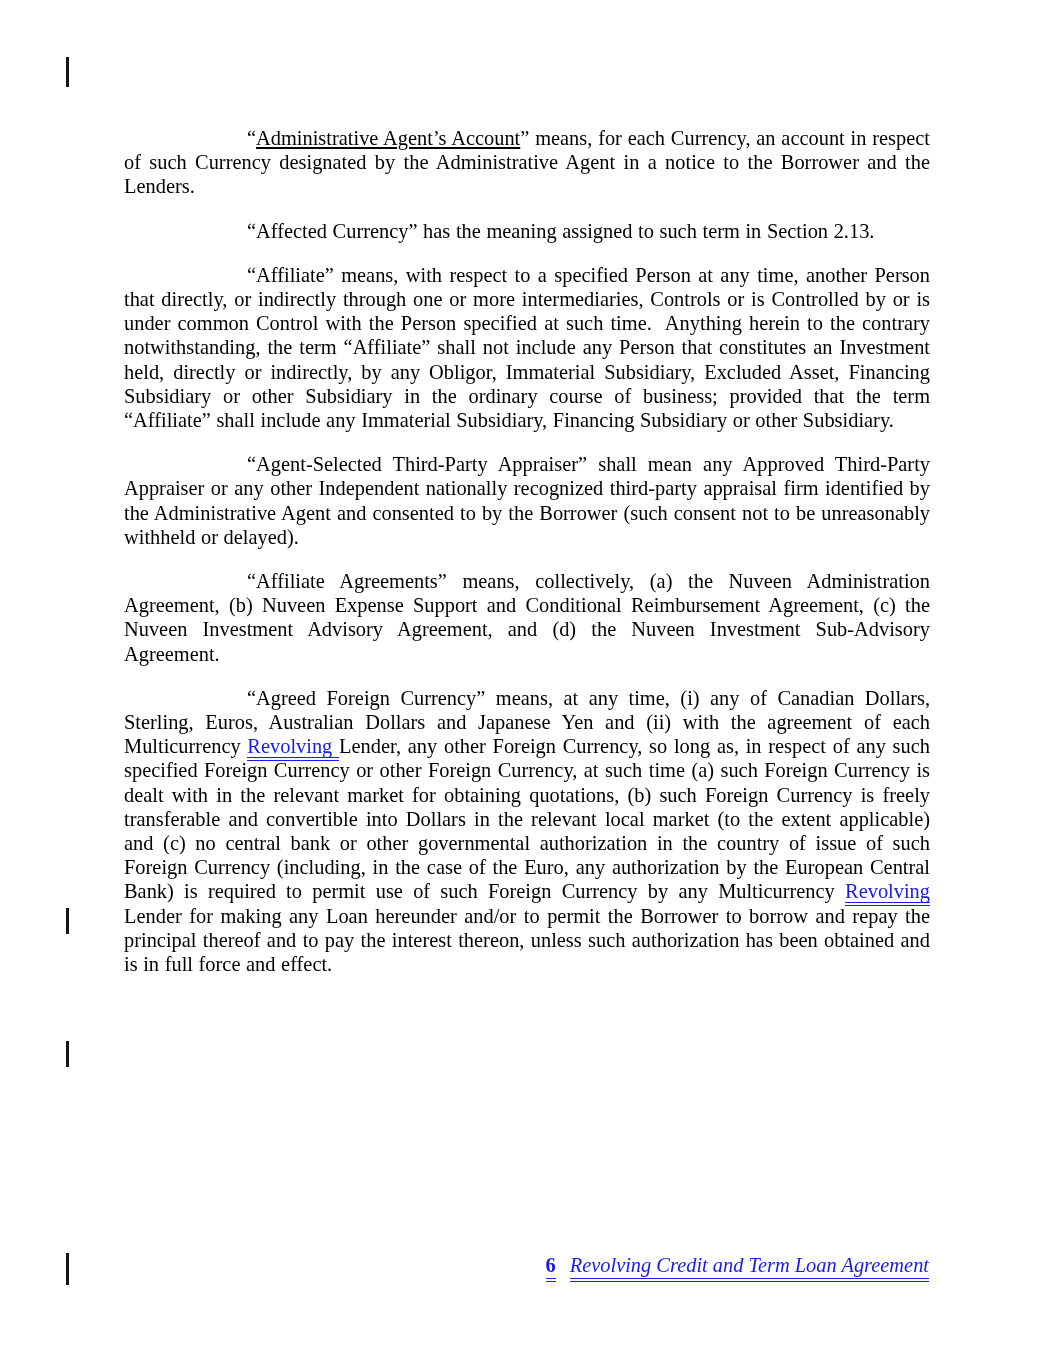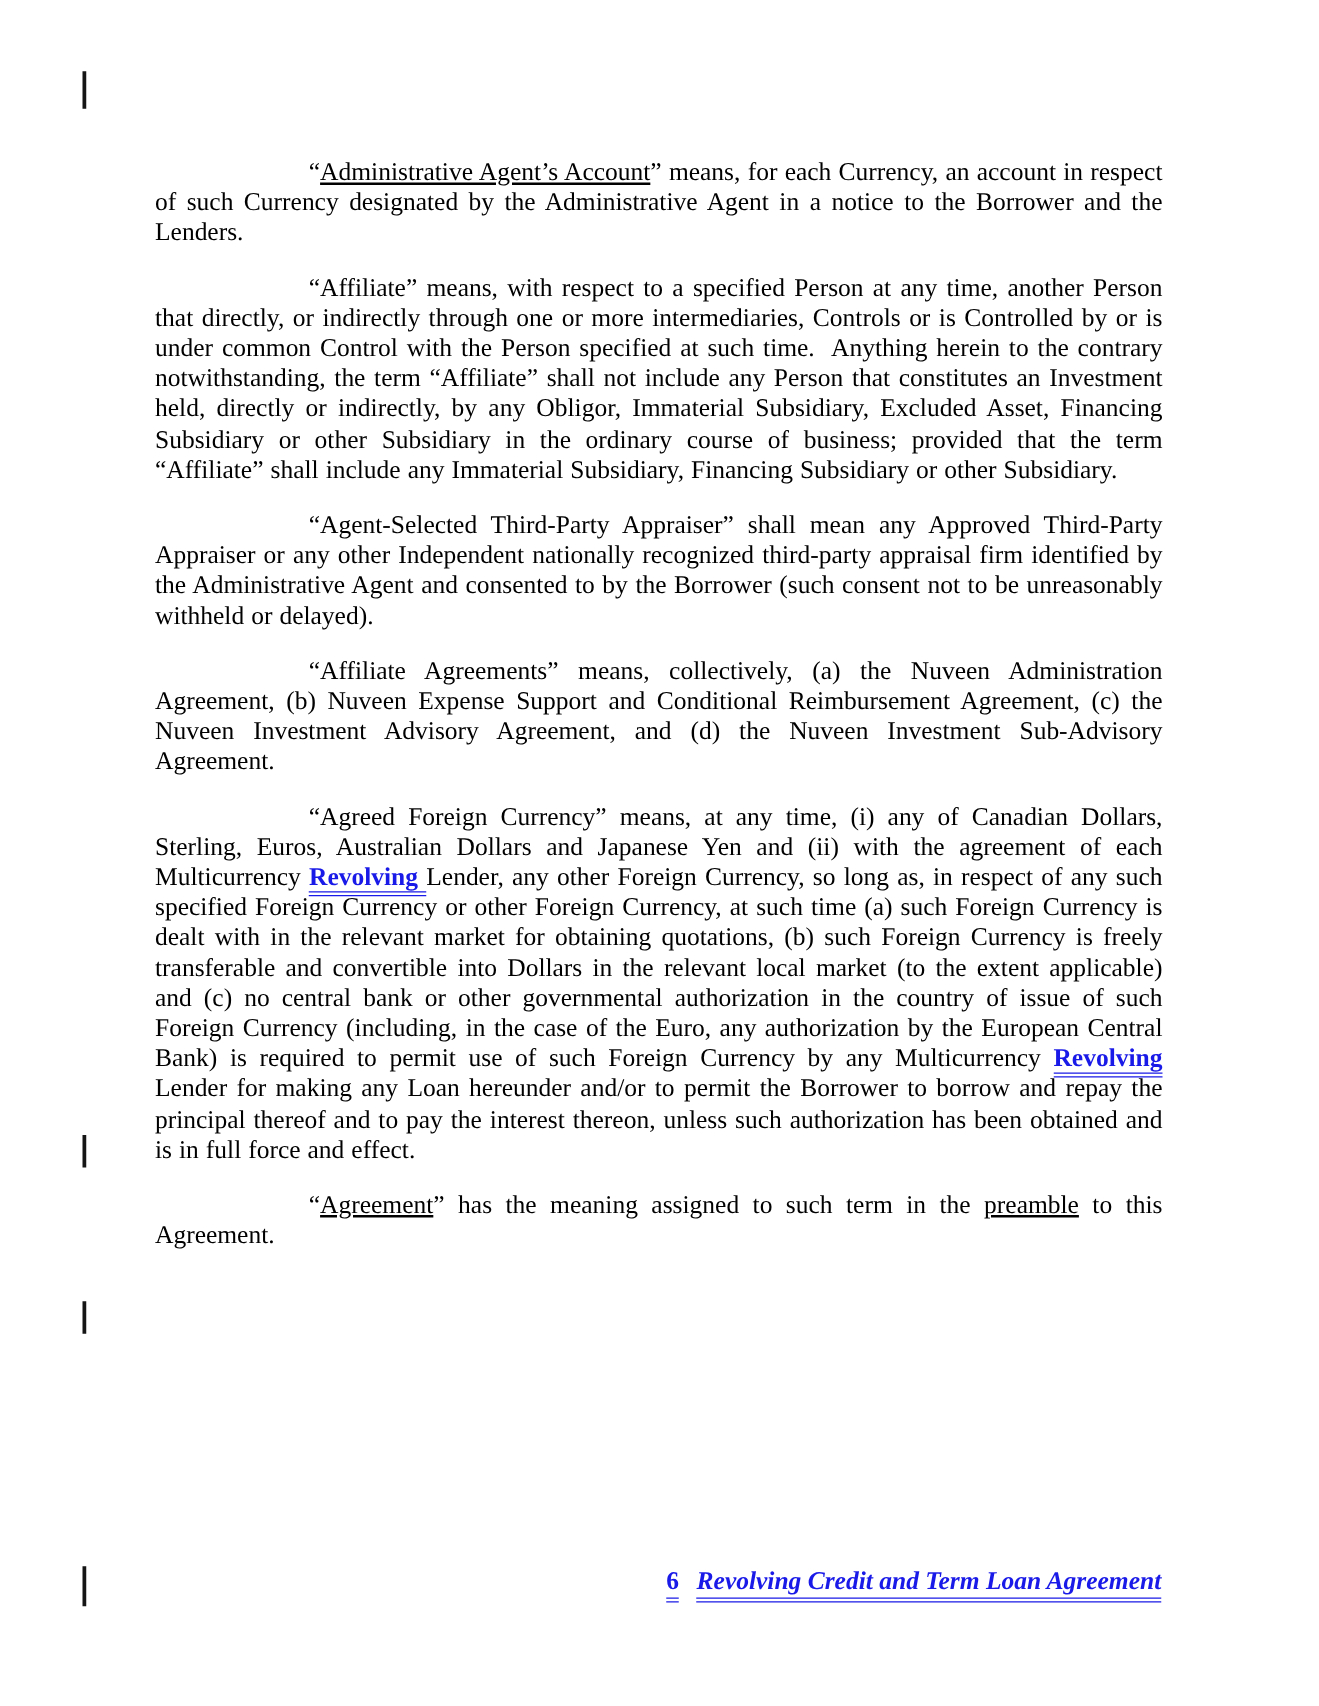--- a/index.html
+++ b/index.html
@@ -23,21 +23,21 @@
     font-size: 20.4px;
     line-height: 24.2px;
     text-align: justify;
     text-indent: 123px;
     word-spacing: 0.5px;
   }
   .seg-plain { }
   .seg-term { text-decoration: underline; }
   .seg-rev {
     color: var(--rev-blue, #1a1ae8);
-    font-weight: bold;
+    font-weight: normal;
     border-bottom: 4px double var(--rev-blue, #1a1ae8);
   }
   .change-bar {
     position: absolute;
     left: 66px;
     width: 3px;
     background: #151515;
   }
   .bar-1 { top: 57px;   height: 30px; }
   .bar-2 { top: 908px;  height: 26px; }
@@ -53,44 +53,44 @@
     color: var(--rev-blue, #1a1ae8);
     font-size: 20.4px;
     line-height: 24px;
   }
   .footer-num {
     font-weight: bold;
     border-bottom: 4px double var(--rev-blue, #1a1ae8);
     padding-bottom: 1px;
   }
   .footer-title {
-    font-weight: bold;
+    font-weight: normal;
     font-style: italic;
     border-bottom: 4px double var(--rev-blue, #1a1ae8);
     padding-bottom: 1px;
     text-align: right;
   }
 </style>
 </head>
 <body>
 
 <div class="page">
 
   <div class="change-bar bar-1"></div>
   <div class="change-bar bar-2"></div>
   <div class="change-bar bar-3"></div>
   <div class="change-bar bar-4"></div>
 
   <div class="content">
     <p class="para"><span class="seg-plain">“</span><span class="seg-term">Administrative Agent’s Account</span><span class="seg-plain">” means, for each Currency, an account in respect of such Currency designated by the Administrative Agent in a notice to the Borrower and the Lenders.</span></p>
+    <p class="para"><span class="seg-plain">“Affected Currency” has the meaning assigned to such term in Section 2.13.</span></p>
     <p class="para"><span class="seg-plain">“Affiliate” means, with respect to a specified Person at any time, another Person that directly, or indirectly through one or more intermediaries, Controls or is Controlled by or is under common Control with the Person specified at such time.&nbsp; Anything herein to the contrary notwithstanding, the term “Affiliate” shall not include any Person that constitutes an Investment held, directly or indirectly, by any Obligor, Immaterial Subsidiary, Excluded Asset, Financing Subsidiary or other Subsidiary in the ordinary course of business; provided that the term “Affiliate” shall include any Immaterial Subsidiary, Financing Subsidiary or other Subsidiary.</span></p>
     <p class="para"><span class="seg-plain">“Agent-Selected Third-Party Appraiser” shall mean any Approved Third-Party Appraiser or any other Independent nationally recognized third-party appraisal firm identified by the Administrative Agent and consented to by the Borrower (such consent not to be unreasonably withheld or delayed).</span></p>
     <p class="para"><span class="seg-plain">“Affiliate Agreements” means, collectively, (a) the Nuveen Administration Agreement, (b) Nuveen Expense Support and Conditional Reimbursement Agreement, (c) the Nuveen Investment Advisory Agreement, and (d) the Nuveen Investment Sub-Advisory Agreement.</span></p>
     <p class="para"><span class="seg-plain">“Agreed Foreign Currency” means, at any time, (i) any of Canadian Dollars, Sterling, Euros, Australian Dollars and Japanese Yen and (ii) with the agreement of each Multicurrency </span><span class="seg-rev">Revolving </span><span class="seg-plain">Lender, any other Foreign Currency, so long as, in respect of any such specified Foreign Currency or other Foreign Currency, at such time (a) such Foreign Currency is dealt with in the relevant market for obtaining quotations, (b) such Foreign Currency is freely transferable and convertible into Dollars in the relevant local market (to the extent applicable) and (c)&nbsp;no central bank or other governmental authorization in the country of issue of such Foreign Currency (including, in the case of the Euro, any authorization by the European Central Bank)&nbsp;is required to permit use of such Foreign Currency by any Multicurrency </span><span class="seg-rev">Revolving</span><span class="seg-plain"> Lender for making any Loan hereunder and/or to permit the Borrower to borrow and repay the principal thereof and to pay the interest thereon, unless such authorization has been obtained and is in full force and effect.</span></p>
-    <p class="para"><span class="seg-plain">“</span><span class="seg-term">Agreement</span><span class="seg-plain">” has the meaning assigned to such term in the </span><span class="seg-term">preamble</span><span class="seg-plain"> to this Agreement.</span></p>
   </div>
 
   <div class="footer">
     <span class="footer-num">6</span>
     <span class="footer-title">Revolving Credit and Term Loan Agreement</span>
   </div>
 
 </div>
 
 </body></html>

